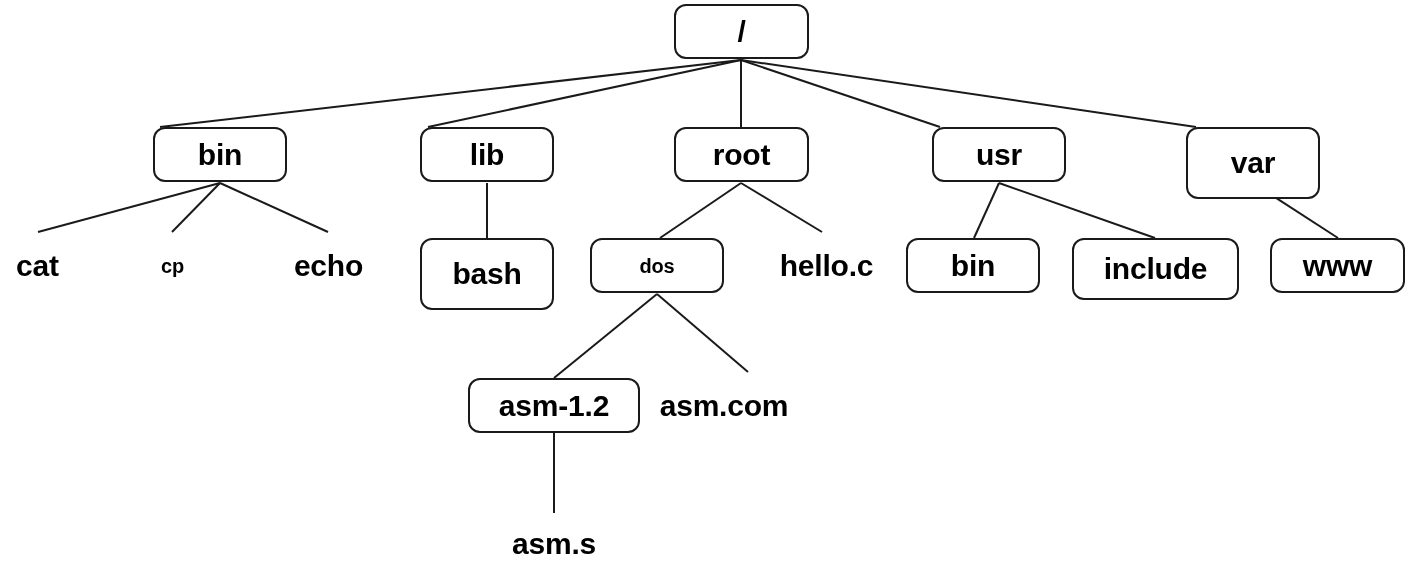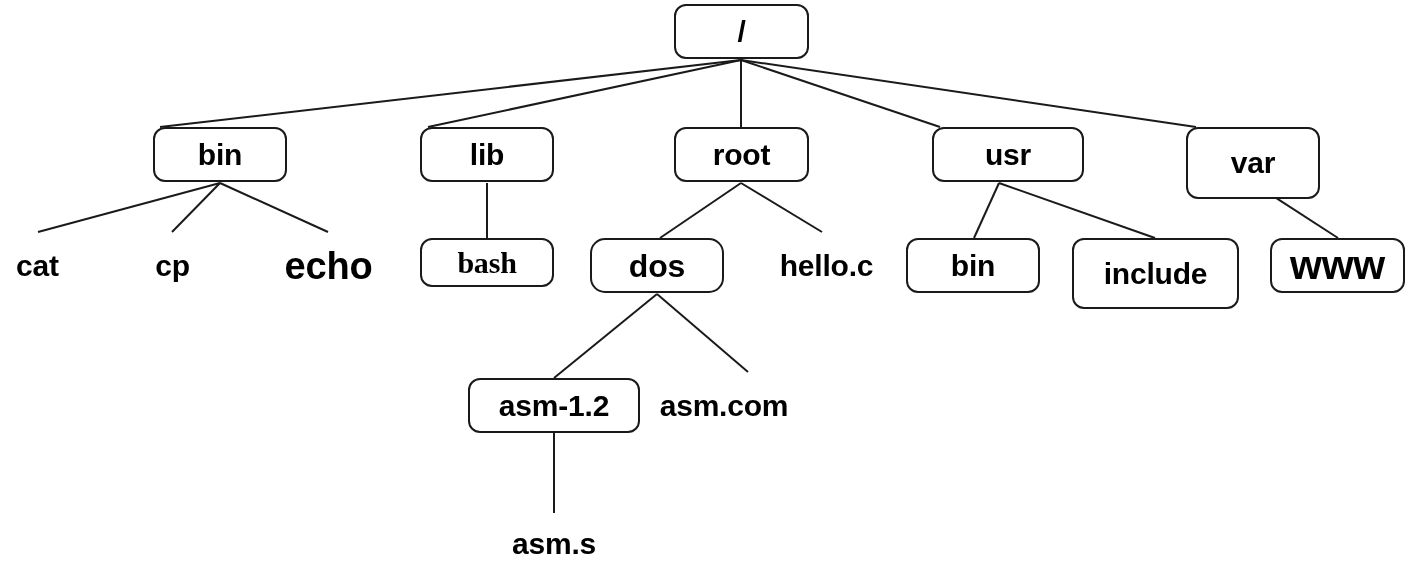--- a/index.html
+++ b/index.html
@@ -78,51 +78,51 @@
       </div>
       <div class="node dir" style="left: 153px; top: 127px; width: 134px; height: 55px; font-size: 30px;">
         <span class="node-label">bin</span>
       </div>
       <div class="node dir" style="left: 420px; top: 127px; width: 134px; height: 55px; font-size: 30px;">
         <span class="node-label">lib</span>
       </div>
       <div class="node dir" style="left: 674px; top: 127px; width: 135px; height: 55px; font-size: 30px;">
         <span class="node-label">root</span>
       </div>
-      <div class="node dir" style="left: 932px; top: 127px; width: 152px; height: 55px; font-size: 30px;">
+      <div class="node dir" style="left: 932px; top: 127px; width: 134px; height: 55px; font-size: 30px;">
         <span class="node-label">usr</span>
       </div>
       <div class="node dir" style="left: 1186px; top: 127px; width: 134px; height: 72px; font-size: 30px;">
         <span class="node-label">var</span>
       </div>
       <div class="node file" style="left: 0px; top: 238px; width: 75px; height: 55px; font-size: 30px;">
         <span class="node-label">cat</span>
       </div>
-      <div class="node file" style="left: 135px; top: 238px; width: 75px; height: 55px; font-size: 30px;">
+      <div class="node file" style="left: 135px; top: 238px; width: 75px; height: 55px; font-size: 20px;">
         <span class="node-label">cp</span>
       </div>
-      <div class="node file" style="left: 281px; top: 238px; width: 95px; height: 55px; font-size: 38px; justify-content: center;">
+      <div class="node file" style="left: 281px; top: 238px; width: 95px; height: 55px; font-size: 30px; justify-content: center;">
         <span class="node-label">echo</span>
       </div>
-      <div class="node dir" style="left: 420px; top: 238px; width: 134px; height: 49px; font-size: 30px; font-family: Liberation Serif, serif;">
+      <div class="node dir" style="left: 420px; top: 238px; width: 134px; height: 72px; font-size: 30px;">
         <span class="node-label">bash</span>
       </div>
-      <div class="node dir" style="left: 590px; top: 238px; width: 134px; height: 55px; font-size: 32px; border-radius: 15px;">
+      <div class="node dir" style="left: 590px; top: 238px; width: 134px; height: 55px; font-size: 20px;">
         <span class="node-label">dos</span>
       </div>
       <div class="node file" style="left: 764px; top: 238px; width: 125px; height: 55px; font-size: 30px; align-items: center;">
         <span class="node-label">hello.c</span>
       </div>
       <div class="node dir" style="left: 906px; top: 238px; width: 134px; height: 55px; font-size: 30px;">
         <span class="node-label">bin</span>
       </div>
-      <div class="node dir" style="left: 1072px; top: 238px; width: 167px; height: 71px; font-size: 30px;">
+      <div class="node dir" style="left: 1072px; top: 238px; width: 167px; height: 62px; font-size: 30px;">
         <span class="node-label">include</span>
       </div>
-      <div class="node dir" style="left: 1270px; top: 238px; width: 135px; height: 55px; font-size: 41px; align-items: center;">
+      <div class="node dir" style="left: 1270px; top: 238px; width: 135px; height: 55px; font-size: 30px; align-items: center;">
         <span class="node-label">www</span>
       </div>
       <div class="node dir" style="left: 468px; top: 378px; width: 172px; height: 55px; font-size: 30px;">
         <span class="node-label">asm-1.2</span>
       </div>
       <div class="node file" style="left: 644px; top: 378px; width: 160px; height: 55px; font-size: 30px;">
         <span class="node-label">asm.com</span>
       </div>
       <div class="node file" style="left: 494px; top: 516px; width: 120px; height: 55px; font-size: 30px;">
         <span class="node-label">asm.s</span>

